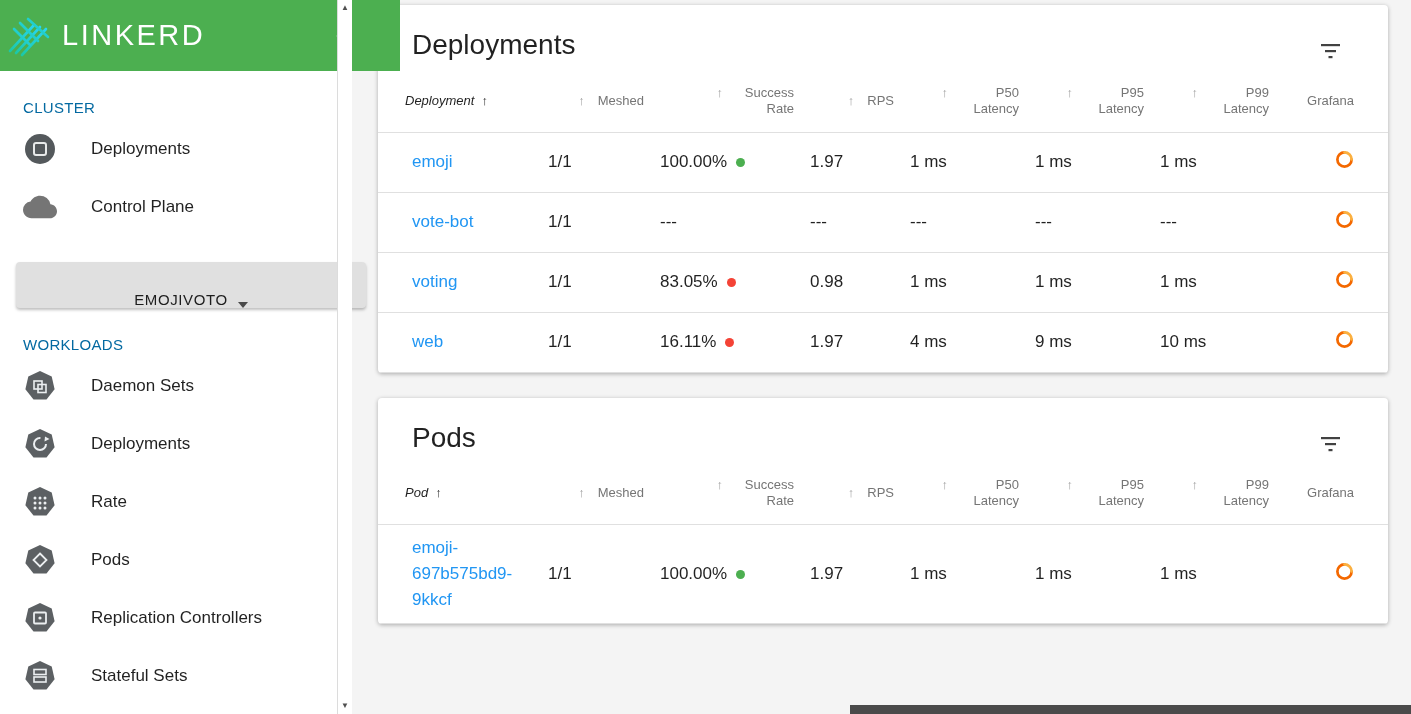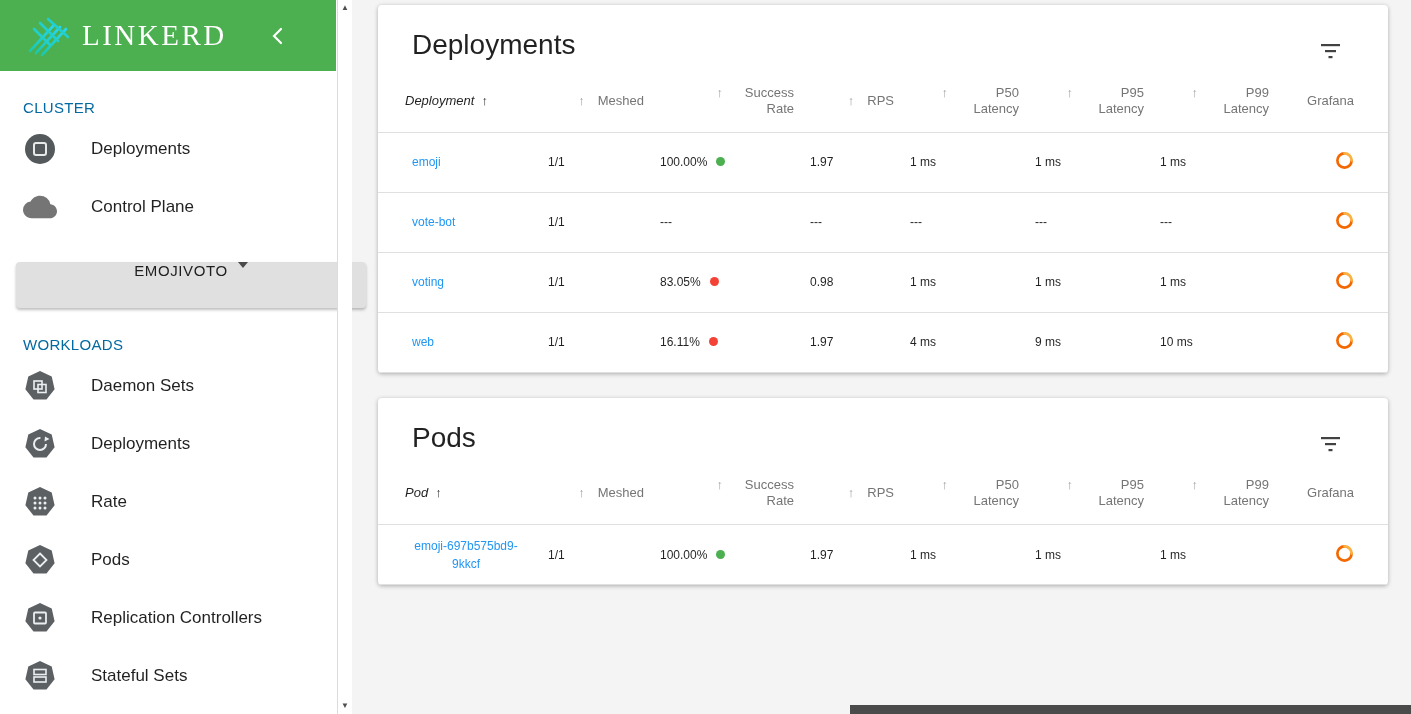--- a/index.html
+++ b/index.html
@@ -10,22 +10,22 @@
     color:rgba(0,0,0,0.87);
     position:relative;
   }
 
   
   .sidebar {
     position:fixed; left:0; top:0; width:337px; height:714px;
     background:#fff; z-index:5;
   }
   .sidebar-header {
-    width:336px; height:71px; background:#4CAF50;
-    display:flex; align-items:center; padding:0 0 0 24px;font-family:Liberation Serif, serif;
+    width:400px; height:71px; background:#4CAF50;
+    display:flex; align-items:center; padding:0 0 0 4px;
   }
   .logo { display:flex; align-items:center; cursor:pointer; }
   .logo-text {
     color:#fff; font-size:29px; letter-spacing:2.5px; margin-left:6px; font-weight:400;
   }
   .collapse-btn {
     margin-left:auto; margin-right:52px; cursor:pointer; display:flex; align-items:center;
   }
   .section-label {
     font-size:15px; color:#0369a1; letter-spacing:.3px;
@@ -33,21 +33,21 @@
   }
   .nav-item {
     height:58px; display:flex; align-items:center; padding-left:23px; cursor:pointer;
   }
   .nav-icon { width:34px; height:34px; display:flex; align-items:center; justify-content:center; flex:0 0 34px; }
   .nav-label { margin-left:34px; font-size:17px; color:rgba(0,0,0,0.87); }
   .ns-selector {
     margin:26px 0 10px 16px; width:350px; height:46px;
     background:#e0e0e0; border:none; border-radius:4px;
     box-shadow:0 2px 3px rgba(0,0,0,0.25);
-    display:flex; align-items:flex-start; justify-content:center; gap:10px;
+    display:flex; align-items:flex-end; justify-content:center; gap:10px;
     font-family:inherit; font-size:15px; letter-spacing:.6px; color:rgba(0,0,0,0.87);
     cursor:pointer;
   }
   .caret-down {
     width:0; height:0; border-left:5px solid transparent; border-right:5px solid transparent;
     border-top:6px solid #4a4a4a;
   }
 
   
   .v-scrollbar {
@@ -91,29 +91,29 @@
   th.graf { text-align:right; padding-right:34px; cursor:default; }
   .th-inner { display:inline-flex; align-items:flex-start; justify-content:flex-end; }
   .sort-arrow { color:#9e9e9e; font-size:13px; margin-right:13px; line-height:16px; }
   .sort-arrow::before { content:"↑"; }
   .sort-arrow.active { color:rgba(0,0,0,0.87); margin-right:0; margin-left:7px; }
   .th-label { line-height:16px; text-align:right; }
   .th-label.dark { color:rgba(0,0,0,0.87); }
   .th-label.wrap { max-width:58px; display:inline-block; }
 
   td {
-    font-size:12px; color:rgba(0,0,0,0.87);
+    font-size:17px; color:rgba(0,0,0,0.87);
     border-bottom:1px solid #e0e0e0; height:60px;
     padding:10px 16px 10px 0; vertical-align:middle;
   }
   td.name { text-align:left; padding-left:34px; }
   td.num { }
   td.graf { text-align:right; padding-right:34px; }
   a.link { color:#2196F3; text-decoration:none; cursor:pointer; }
-  .pod-link { display:inline-block; width:108px; line-height:18px; overflow-wrap:break-word;text-align:center; }
+  .pod-link { display:inline-block; width:108px; line-height:26px; overflow-wrap:break-word; }
   .dot {
     width:9px; height:9px; border-radius:50%; display:inline-block;
     margin-left:9px; vertical-align:0px;
   }
   .dot.good { background:#4CAF50; }
   .dot.bad  { background:#F44336; }
   .grafana-btn { display:inline-block; cursor:pointer; line-height:0; }
 
   
   .h-scrollbar {

